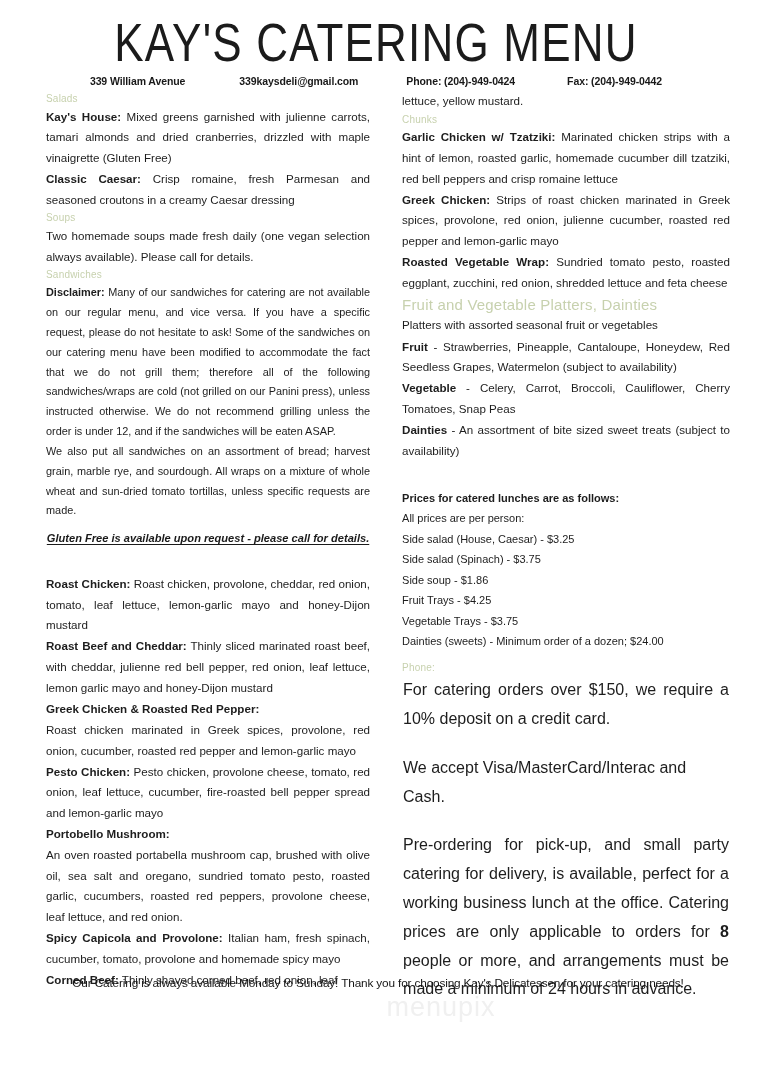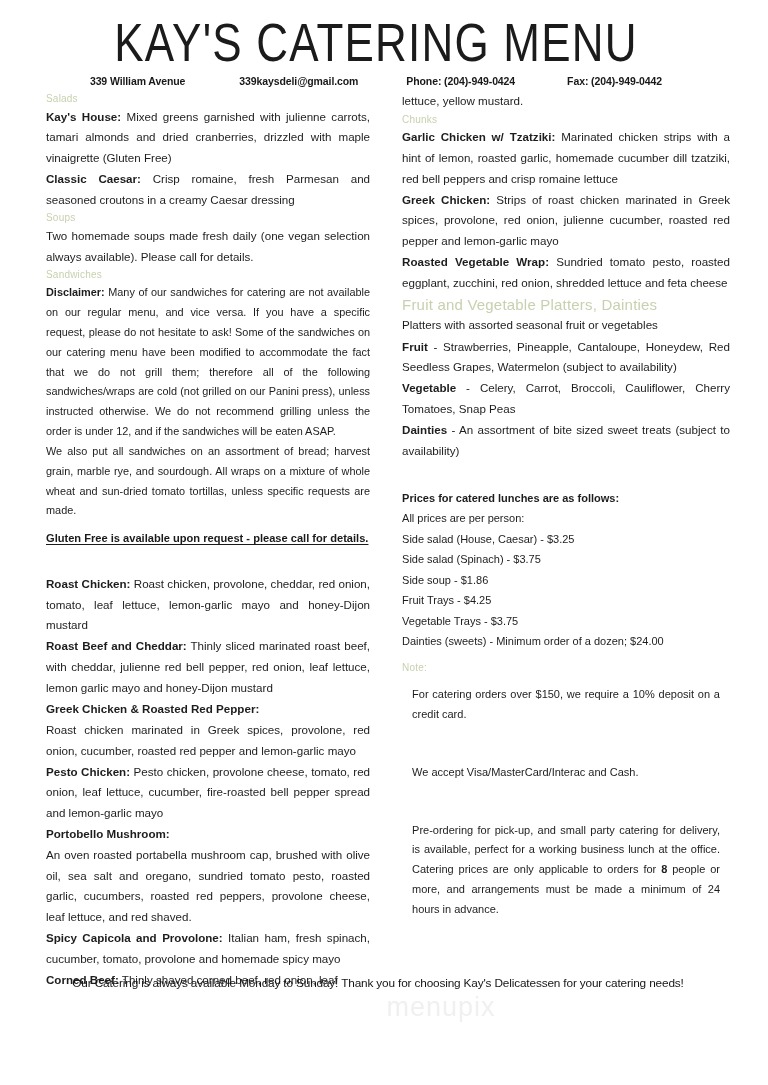--- a/index.html
+++ b/index.html
@@ -98,43 +98,45 @@
     margin: 0;
     font-size: 10.9px;
     line-height: 1.82;
     text-align: justify;
     color: #1d1d1d;
   }
 
   .gf-line {
     margin: 9px 0 0 0;
     font-size: 11.1px;
+    font-style: italic;
     font-weight: 600;
     text-decoration: underline;
     text-underline-offset: 2px;
     color: #1a1a1a;
     line-height: 1.6;
+    text-align: center;
   }
 
   .gap-sm { height: 9px; }
   .gap-md { height: 18px; }
   .gap-lg { height: 26px; }
 
   .price-line {
     margin: 0;
     font-size: 11px;
     line-height: 1.86;
     color: #1d1d1d;
     text-align: left;
   }
   .price-line.head { font-weight: bold; }
 
   .note-para {
-    margin: 10px;
-    font-size: 11px;
+    margin: 1px;
+    font-size: 16px;
     line-height: 1.80;
     text-align: justify;
     color: #1d1d1d;
   }
   .note-para.na { text-align: left; }
   .note-para b { font-weight: bold; }
 
   
   .footer-line {
     position: absolute;
@@ -214,21 +216,21 @@
         <span class="nm">Greek Chicken &amp; Roasted Red Pepper:</span>
       </p>
       <p class="item">Roast chicken marinated in Greek spices, provolone, red onion, cucumber, roasted red pepper and lemon-garlic mayo</p>
 
       <p class="item">
         <span class="nm">Pesto Chicken:</span><span> Pesto chicken, provolone cheese, tomato, red onion, leaf lettuce, cucumber, fire-roasted bell pepper spread and lemon-garlic mayo</span>
       </p>
       <p class="item left-align">
         <span class="nm">Portobello Mushroom:</span>
       </p>
-      <p class="item">An oven roasted portabella mushroom cap, brushed with olive oil, sea salt and oregano, sundried tomato pesto, roasted garlic, cucumbers, roasted red peppers, provolone cheese, leaf lettuce, and red shaved.</p>
+      <p class="item">An oven roasted portabella mushroom cap, brushed with olive oil, sea salt and oregano, sundried tomato pesto, roasted garlic, cucumbers, roasted red peppers, provolone cheese, leaf lettuce, and red onion.</p>
 
       <p class="item">
         <span class="nm">Spicy Capicola and Provolone:</span><span> Italian ham, fresh spinach, cucumber, tomato, provolone and homemade spicy mayo</span>
       </p>
       <p class="item">
         <span class="nm">Corned Beef:</span><span> Thinly shaved corned beef, red onion, leaf</span>
       </p>
 
     </div>
 
@@ -267,21 +269,21 @@
       <p class="price-line">All prices are per person:</p>
       <p class="price-line">Side salad (House, Caesar) - $3.25</p>
       <p class="price-line">Side salad (Spinach) - $3.75</p>
       <p class="price-line">Side soup - $1.86</p>
       <p class="price-line">Fruit Trays - $4.25</p>
       <p class="price-line">Vegetable Trays - $3.75</p>
       <p class="price-line">Dainties (sweets) - Minimum order of a dozen; $24.00</p>
 
       <div class="gap-sm"></div>
 
-      <div class="sec-head">Note:</div>
+      <div class="sec-head">Phone:</div>
 
       <p class="note-para">For catering orders over $150, we require a 10% deposit on a credit card.</p>
       <div class="gap-md"></div>
       <p class="note-para na">We accept Visa/MasterCard/Interac and Cash.</p>
       <div class="gap-md"></div>
       <p class="note-para">
         <span>Pre-ordering for pick-up, and small party catering for delivery, is available, perfect for a working business lunch at the office. Catering prices are only applicable to orders for </span><b>8</b><span> people or more, and arrangements must be made a minimum of 24 hours in advance.</span>
       </p>
 
     </div>

